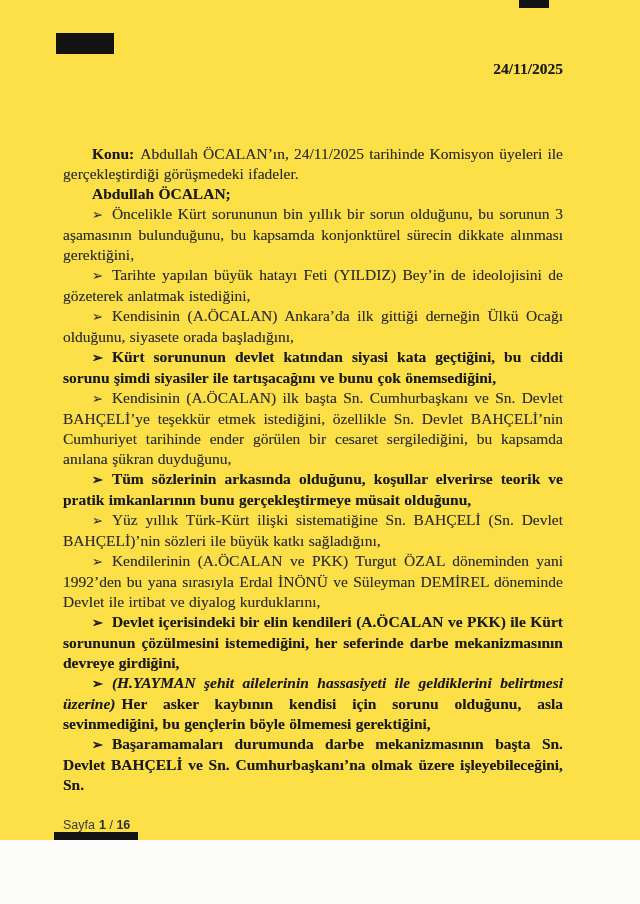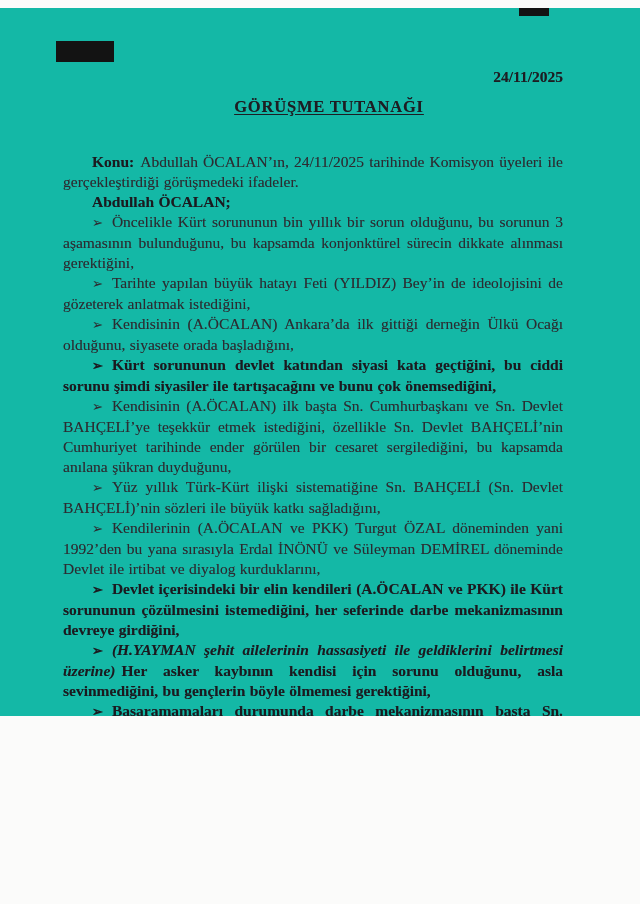--- a/index.html
+++ b/index.html
@@ -2,23 +2,22 @@
 <html><head>
 <meta charset="utf-8">
 <style>
   html, body { margin:0; padding:0; }
   body {
     width:640px; height:904px;
     background:#fbfbfa;
     font-family:"Liberation Serif", serif;
   }
   .page {
-    position:relative; width:640px; height:708px; overflow:hidden;
-    background:#14b8a6;
-    margin-top:8px;
+    position:relative; width:640px; height:840px; overflow:hidden;
+    background:#fde047;
   }
   .redact { position:absolute; background:#131313; }
   .redact.tl { left:56px; top:33px; width:58px; height:21px; }
   .redact.tr { left:519px; top:0; width:30px; height:8px; }
   .redact.bl { left:54px; top:832px; width:84px; height:15px; }
 
   .date-line {
     position:absolute; top:60px; left:63px; width:500px;
     text-align:right; font-weight:bold; font-size:15.5px; color:#1d1d22;
     text-shadow:0 0 .6px rgba(40,40,46,.55);
@@ -54,40 +53,38 @@
 <body>
 
 <div class="page">
 
   <div class="redact tl"></div>
   <div class="redact tr"></div>
   <div class="redact bl"></div>
 
   <div class="date-line">24/11/2025</div>
 
-  <div class="title-wrap">
-    <span class="doc-title">GÖRÜŞME TUTANAĞI</span>
-  </div>
 
   <div class="body-text">
 
     <p><span class="konu-label">Konu:</span><span>Abdullah ÖCALAN’ın, 24/11/2025 tarihinde Komisyon üyeleri ile gerçekleştirdiği görüşmedeki ifadeler.</span></p>
 
     <p class="bold">Abdullah ÖCALAN;</p>
 
     <p><span class="arrow">➢</span><span>Öncelikle Kürt sorununun bin yıllık bir sorun olduğunu, bu sorunun 3 aşamasının bulunduğunu, bu kapsamda konjonktürel sürecin dikkate alınması gerektiğini,</span></p>
 
     <p><span class="arrow">➢</span><span>Tarihte yapılan büyük hatayı Feti (YILDIZ) Bey’in de ideolojisini de gözeterek anlatmak istediğini,</span></p>
 
     <p><span class="arrow">➢</span><span>Kendisinin (A.ÖCALAN) Ankara’da ilk gittiği derneğin Ülkü Ocağı olduğunu, siyasete orada başladığını,</span></p>
 
     <p class="bold"><span class="arrow">➢</span><span>Kürt sorununun devlet katından siyasi kata geçtiğini, bu ciddi sorunu şimdi siyasiler ile tartışacağını ve bunu çok önemsediğini,</span></p>
 
     <p><span class="arrow">➢</span><span>Kendisinin (A.ÖCALAN) ilk başta Sn. Cumhurbaşkanı ve Sn. Devlet BAHÇELİ’ye teşekkür etmek istediğini, özellikle Sn. Devlet BAHÇELİ’nin Cumhuriyet tarihinde ender görülen bir cesaret sergilediğini, bu kapsamda anılana şükran duyduğunu,</span></p>
 
+    <p class="bold"><span class="arrow">➢</span><span>Tüm sözlerinin arkasında olduğunu, koşullar elverirse teorik ve pratik imkanlarının bunu gerçekleştirmeye müsait olduğunu,</span></p>
 
     <p><span class="arrow">➢</span><span>Yüz yıllık Türk-Kürt ilişki sistematiğine Sn. BAHÇELİ (Sn. Devlet BAHÇELİ)’nin sözleri ile büyük katkı sağladığını,</span></p>
 
     <p><span class="arrow">➢</span><span>Kendilerinin (A.ÖCALAN ve PKK) Turgut ÖZAL döneminden yani 1992’den bu yana sırasıyla Erdal İNÖNÜ ve Süleyman DEMİREL döneminde Devlet ile irtibat ve diyalog kurduklarını,</span></p>
 
     <p class="bold"><span class="arrow">➢</span><span>Devlet içerisindeki bir elin kendileri (A.ÖCALAN ve PKK) ile Kürt sorununun çözülmesini istemediğini, her seferinde darbe mekanizmasının devreye girdiğini,</span></p>
 
     <p class="bold"><span class="arrow">➢</span><span class="bi">(H.YAYMAN şehit ailelerinin hassasiyeti ile geldiklerini belirtmesi üzerine)</span><span>Her asker kaybının kendisi için sorunu olduğunu, asla sevinmediğini, bu gençlerin böyle ölmemesi gerektiğini,</span></p>
 
 

